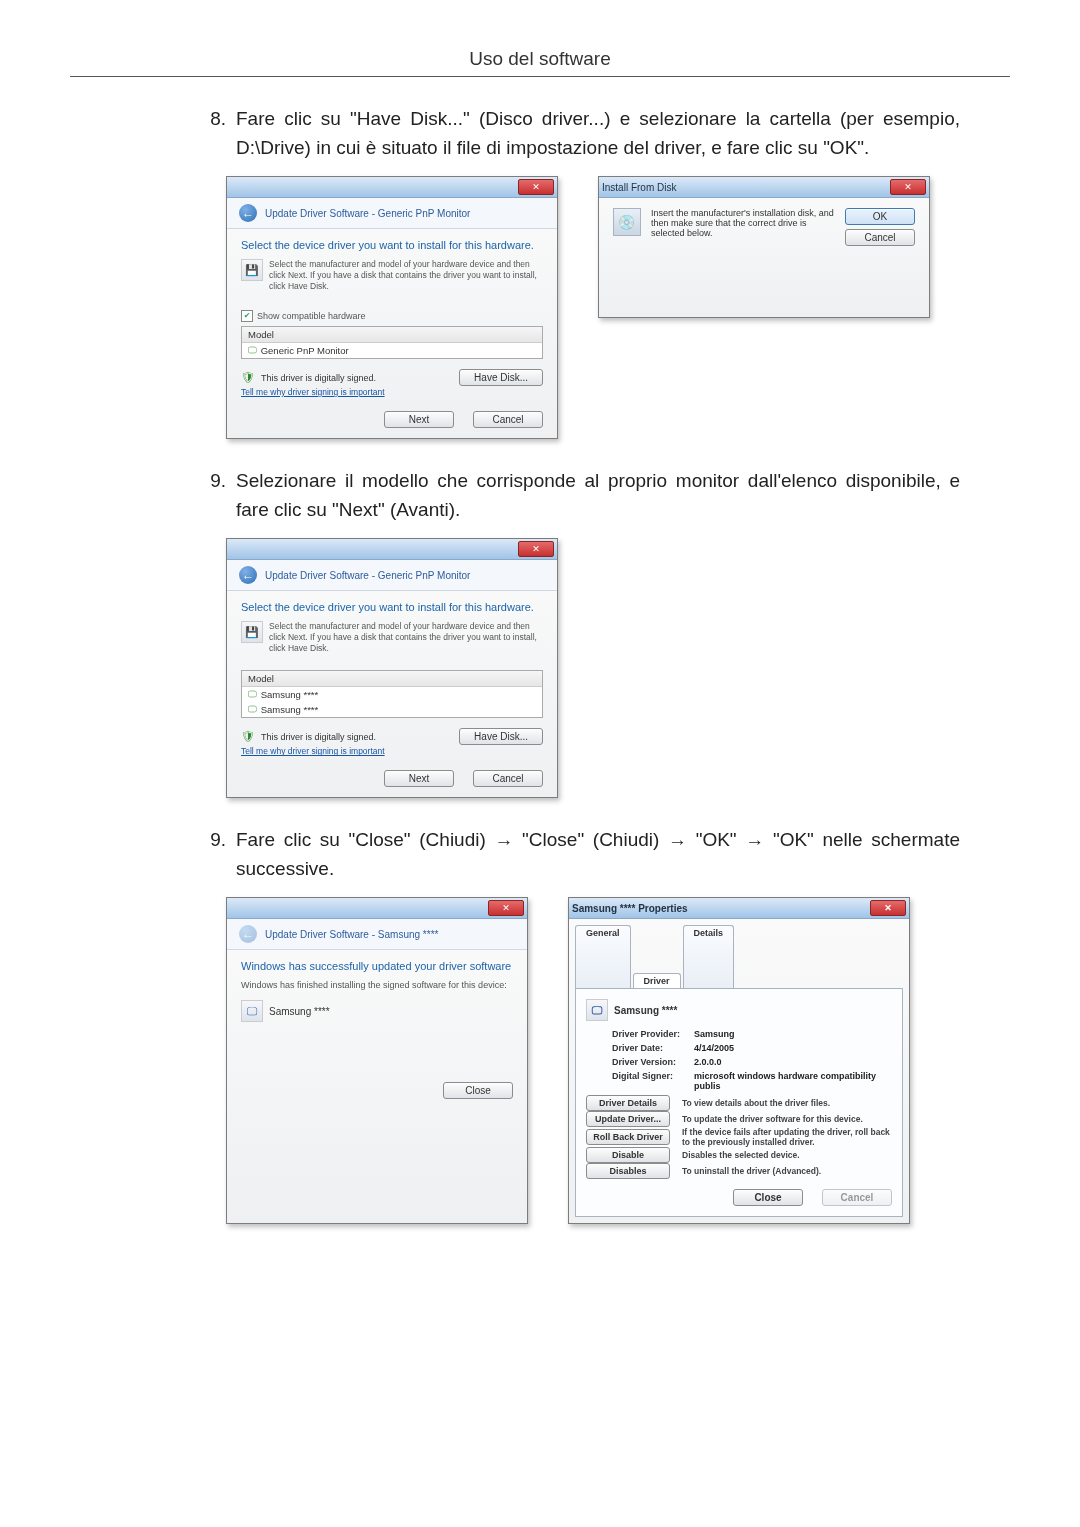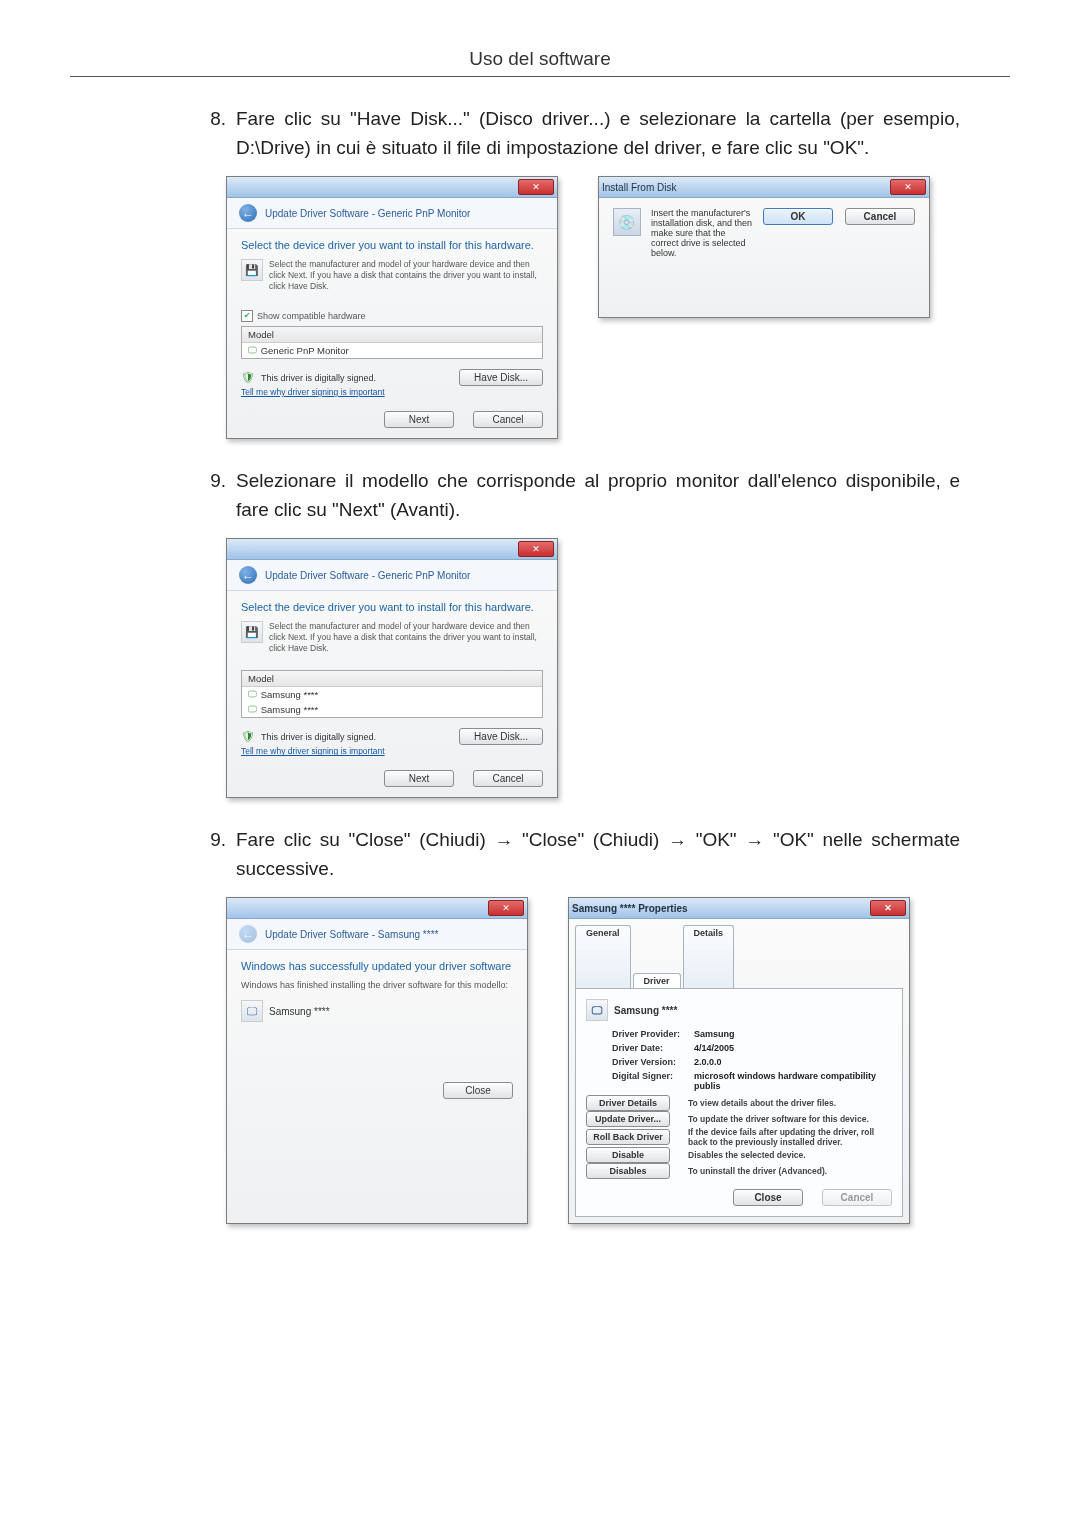--- a/index.html
+++ b/index.html
@@ -180,21 +180,21 @@
   .tab.active { background: #fff; margin-top: 48px; }
   .tabpanel {
     margin: 0 6px 6px 6px;
     border: 1px solid #a9b4c0;
     background: #fcfdff;
     padding: 10px;
   }
   .proprow { display: flex; font-size: 9px; margin-bottom: 4px; }
   .proprow .k { flex: 0 0 82px; color: #333; }
   .proprow .v { color: #222; }
-  .propbtnrow { display: flex; align-items: center; gap: 18px; }
+  .propbtnrow { display: flex; align-items: center; gap: 12px; }
   .propbtn { border: 1px solid #8c8c8c; background: linear-gradient(#fdfdfd,#e0e3e7);
     border-radius: 3px; font-size: 9px; padding: 2px 6px; min-width: 70px; text-align: center; }
   .propdesc { font-size: 8.5px; color: #444; flex: 1; }
 
   
   #w1 { width: 330px; }
   #w1b { width: 330px; height: 140px; }
   #w2 { width: 330px; }
   #w3 { width: 300px; }
   #w4 { width: 340px; font-weight: bold; }
@@ -257,21 +257,21 @@
 
   <div class="win" id="w1b">
     <div class="titlebar">
       <span class="ttxt">Install From Disk</span>
       <span class="close">✕</span>
     </div>
     <div class="body" style="padding-bottom:6px;">
       <div class="ifd-row">
         <span class="disk-icon">💿</span>
         <div style="flex:1; font-size:9px;">Insert the manufacturer's installation disk, and then make sure that the correct drive is selected below.</div>
-        <div style="display:flex;flex-direction:row;gap:12px;font-weight:bold;">
+        <div style="display:flex;flex-direction:column;gap:4px;">
           <span class="btn ok">OK</span>
           <span class="btn">Cancel</span>
         </div>
       </div>
     </div>
   </div>
 </div>
 
 <ol class="steps">
   <li>
@@ -335,21 +335,21 @@
     <div class="titlebar">
       <span class="ttxt"></span>
       <span class="close">✕</span>
     </div>
     <div class="crumb">
       <span class="back" style="opacity:.4">←</span>
       <span>Update Driver Software - Samsung ****</span>
     </div>
     <div class="body" style="min-height:130px;">
       <div class="inst">Windows has successfully updated your driver software</div>
-      <div style="font-size:9px;color:#555;margin-bottom:10px;">Windows has finished installing the driver software for this modello:</div>
+      <div style="font-size:9px;color:#555;margin-bottom:10px;">Windows has finished installing the signed software for this device:</div>
       <div class="rowflex" style="align-items:center;">
         <span class="iconbox">🖵</span>
         <span style="font-size:10px;">Samsung ****</span>
       </div>
       <div class="btnrow" style="margin-top:60px;">
         <span class="btn">Close</span>
       </div>
     </div>
   </div>
 

